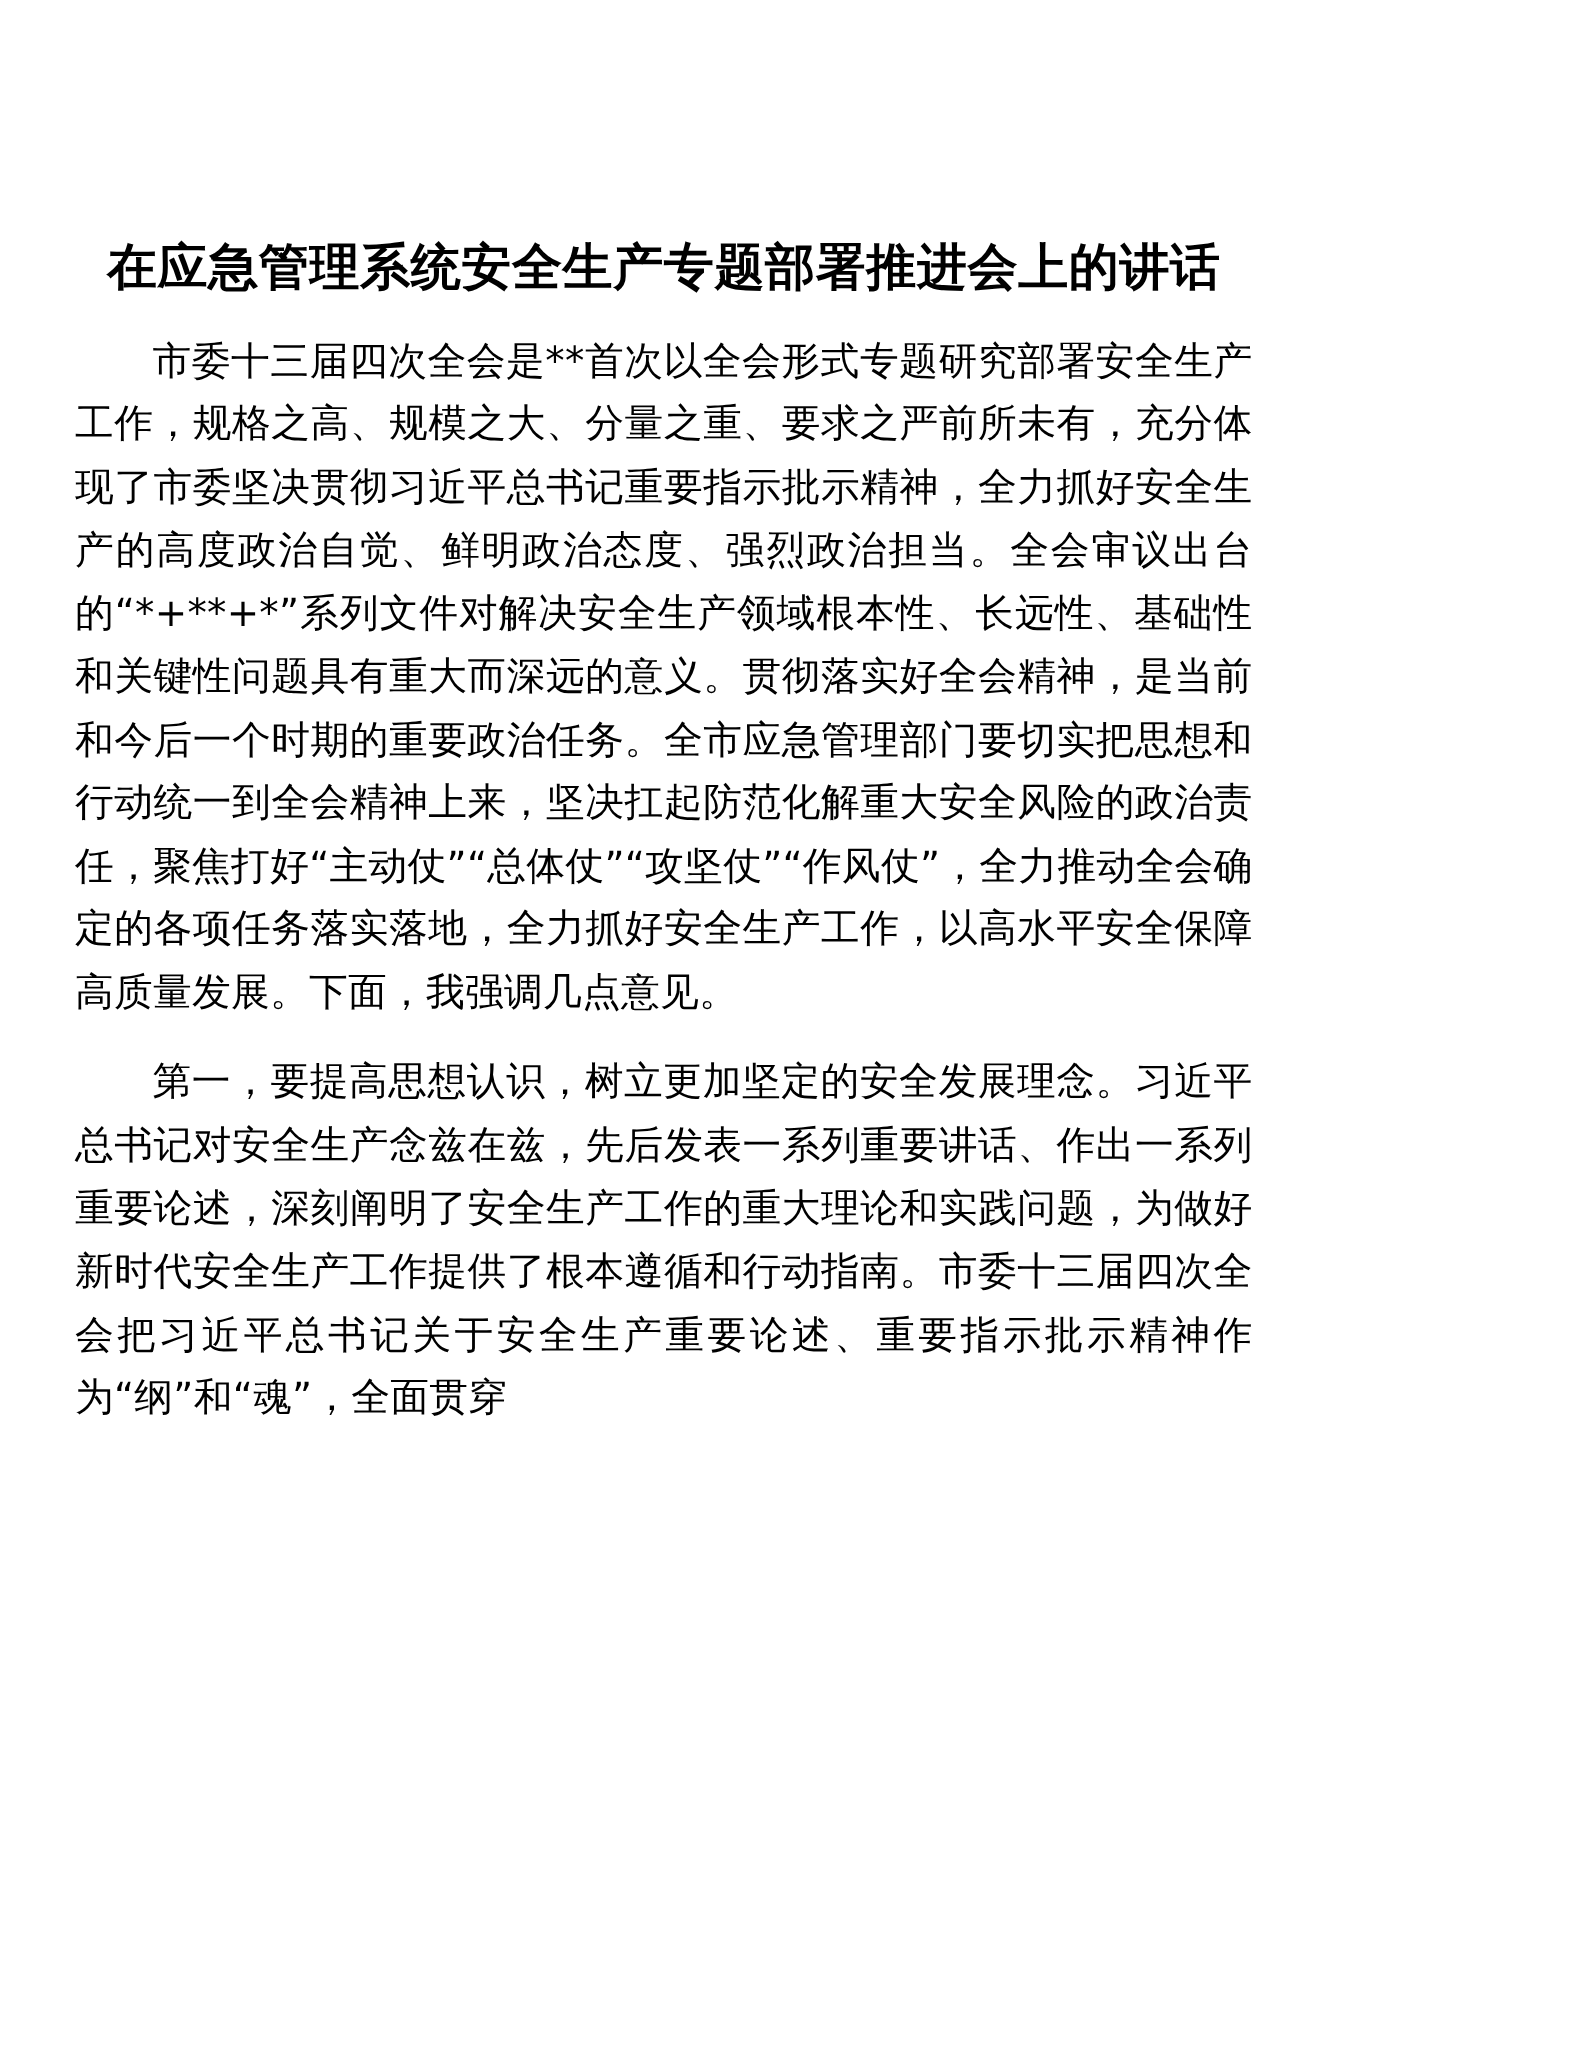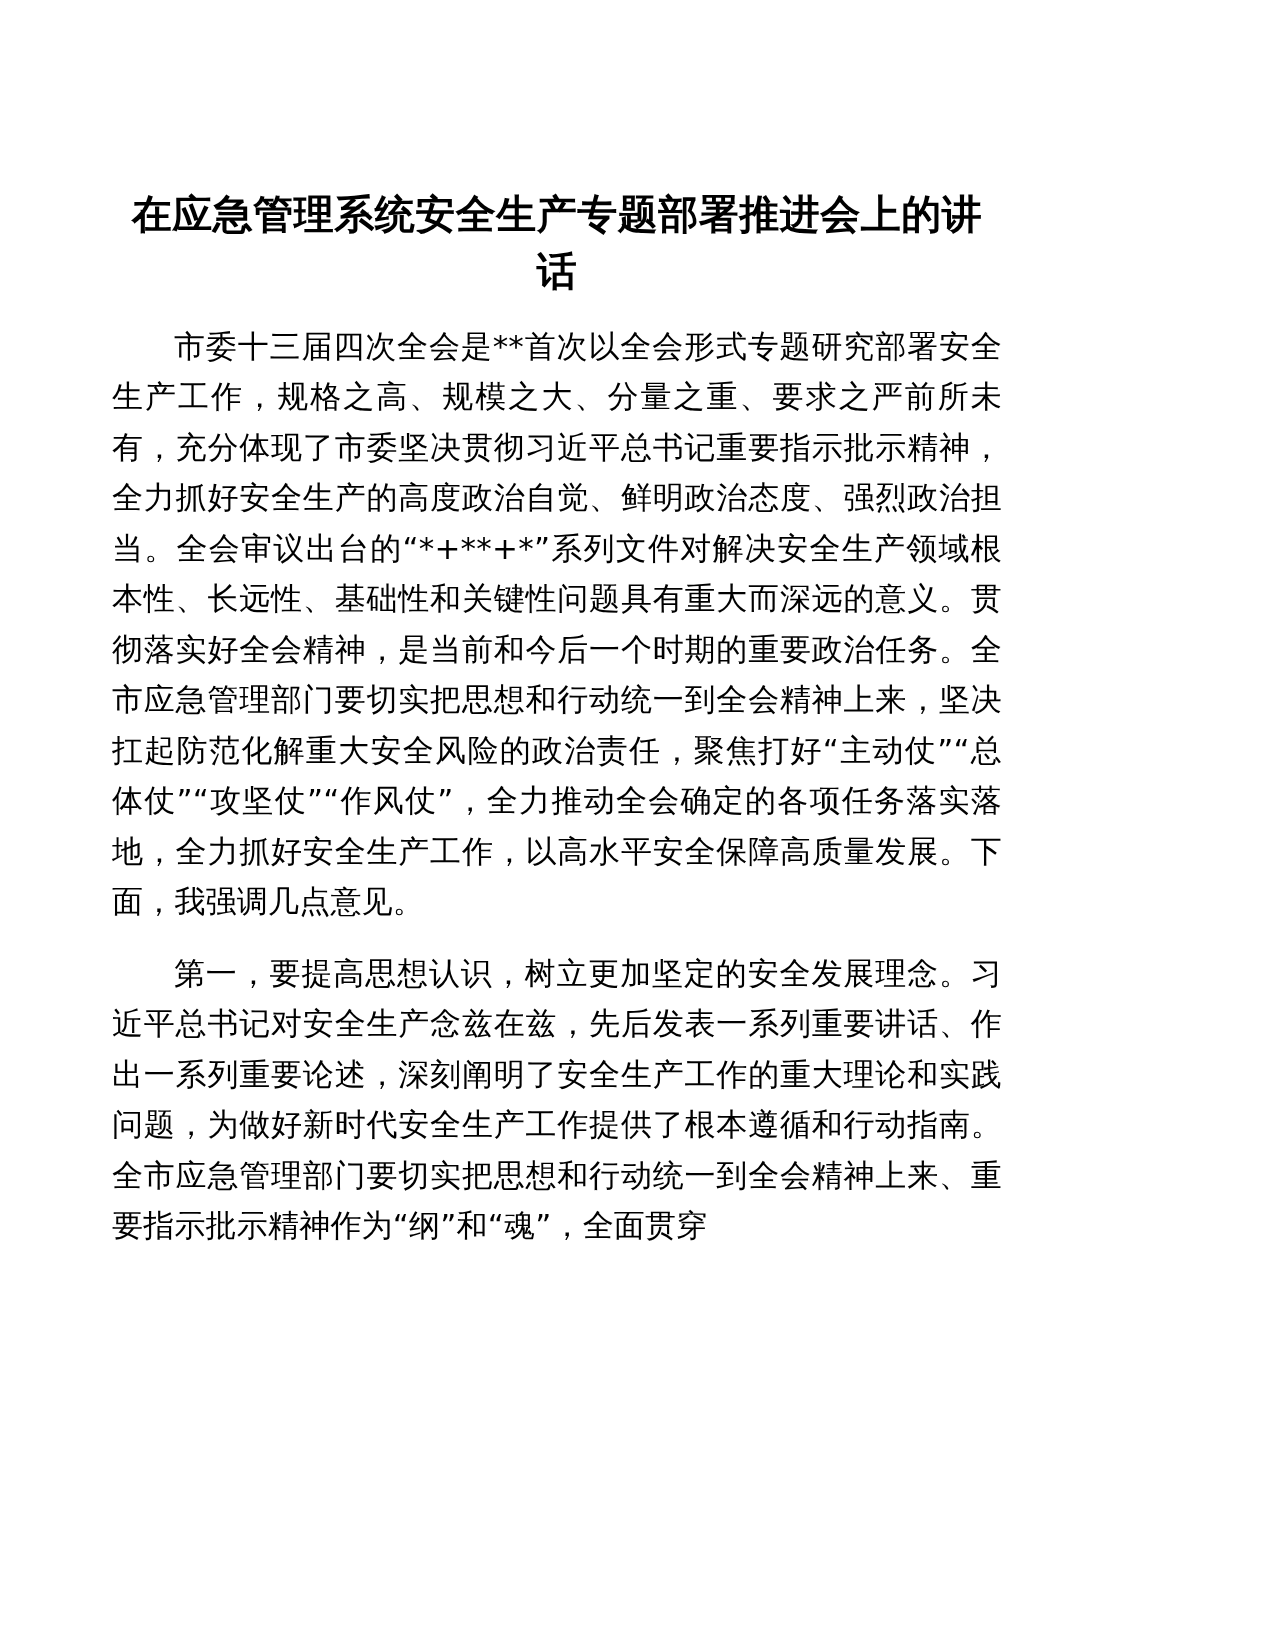--- a/index.html
+++ b/index.html
@@ -11,21 +11,21 @@
     font-family: "DejaVu Sans", "Liberation Sans", sans-serif;
     color: #000000;
   }
   .page {
     width: 1154px;
     height: 1650px;
     box-sizing: border-box;
     background: #ffffff;
     position: relative;
     overflow: hidden;
-    padding: 186px 152px 60px 112px;
+    padding: 186px 152px 60px 60px;
   }
   .doc-title {
     font-size: 40px;
     font-weight: bold;
     line-height: 1.42;
     text-align: center;
     letter-spacing: 0.5px;
     margin: 0 0 18px 0;
     padding: 0 8px;
   }
@@ -49,15 +49,15 @@
 </head>
 <body>
 
 <div class="page">
 
   <h1 class="doc-title">在应急管理系统安全生产专题部署推进会上的讲话</h1>
 
 
   <p class="para">市委十三届四次全会是**首次以全会形式专题研究部署安全生产工作，规格之高、规模之大、分量之重、要求之严前所未有，充分体现了市委坚决贯彻习近平总书记重要指示批示精神，全力抓好安全生产的高度政治自觉、鲜明政治态度、强烈政治担当。全会审议出台的“*+**+*”系列文件对解决安全生产领域根本性、长远性、基础性和关键性问题具有重大而深远的意义。贯彻落实好全会精神，是当前和今后一个时期的重要政治任务。全市应急管理部门要切实把思想和行动统一到全会精神上来，坚决扛起防范化解重大安全风险的政治责任，聚焦打好“主动仗”“总体仗”“攻坚仗”“作风仗”，全力推动全会确定的各项任务落实落地，全力抓好安全生产工作，以高水平安全保障高质量发展。下面，我强调几点意见。</p>
 
-  <p class="para">第一，要提高思想认识，树立更加坚定的安全发展理念。习近平总书记对安全生产念兹在兹，先后发表一系列重要讲话、作出一系列重要论述，深刻阐明了安全生产工作的重大理论和实践问题，为做好新时代安全生产工作提供了根本遵循和行动指南。全市应急管理部门要切实把思想和行动统一到全会精神上来、重要指示批示精神作为“纲”和“魂”，全面贯穿</p>
+  <p class="para">第一，要提高思想认识，树立更加坚定的安全发展理念。习近平总书记对安全生产念兹在兹，先后发表一系列重要讲话、作出一系列重要论述，深刻阐明了安全生产工作的重大理论和实践问题，为做好新时代安全生产工作提供了根本遵循和行动指南。市委十三届四次全会把习近平总书记关于安全生产重要论述、重要指示批示精神作为“纲”和“魂”，全面贯穿</p>
 
 </div>
 
 </body></html>

